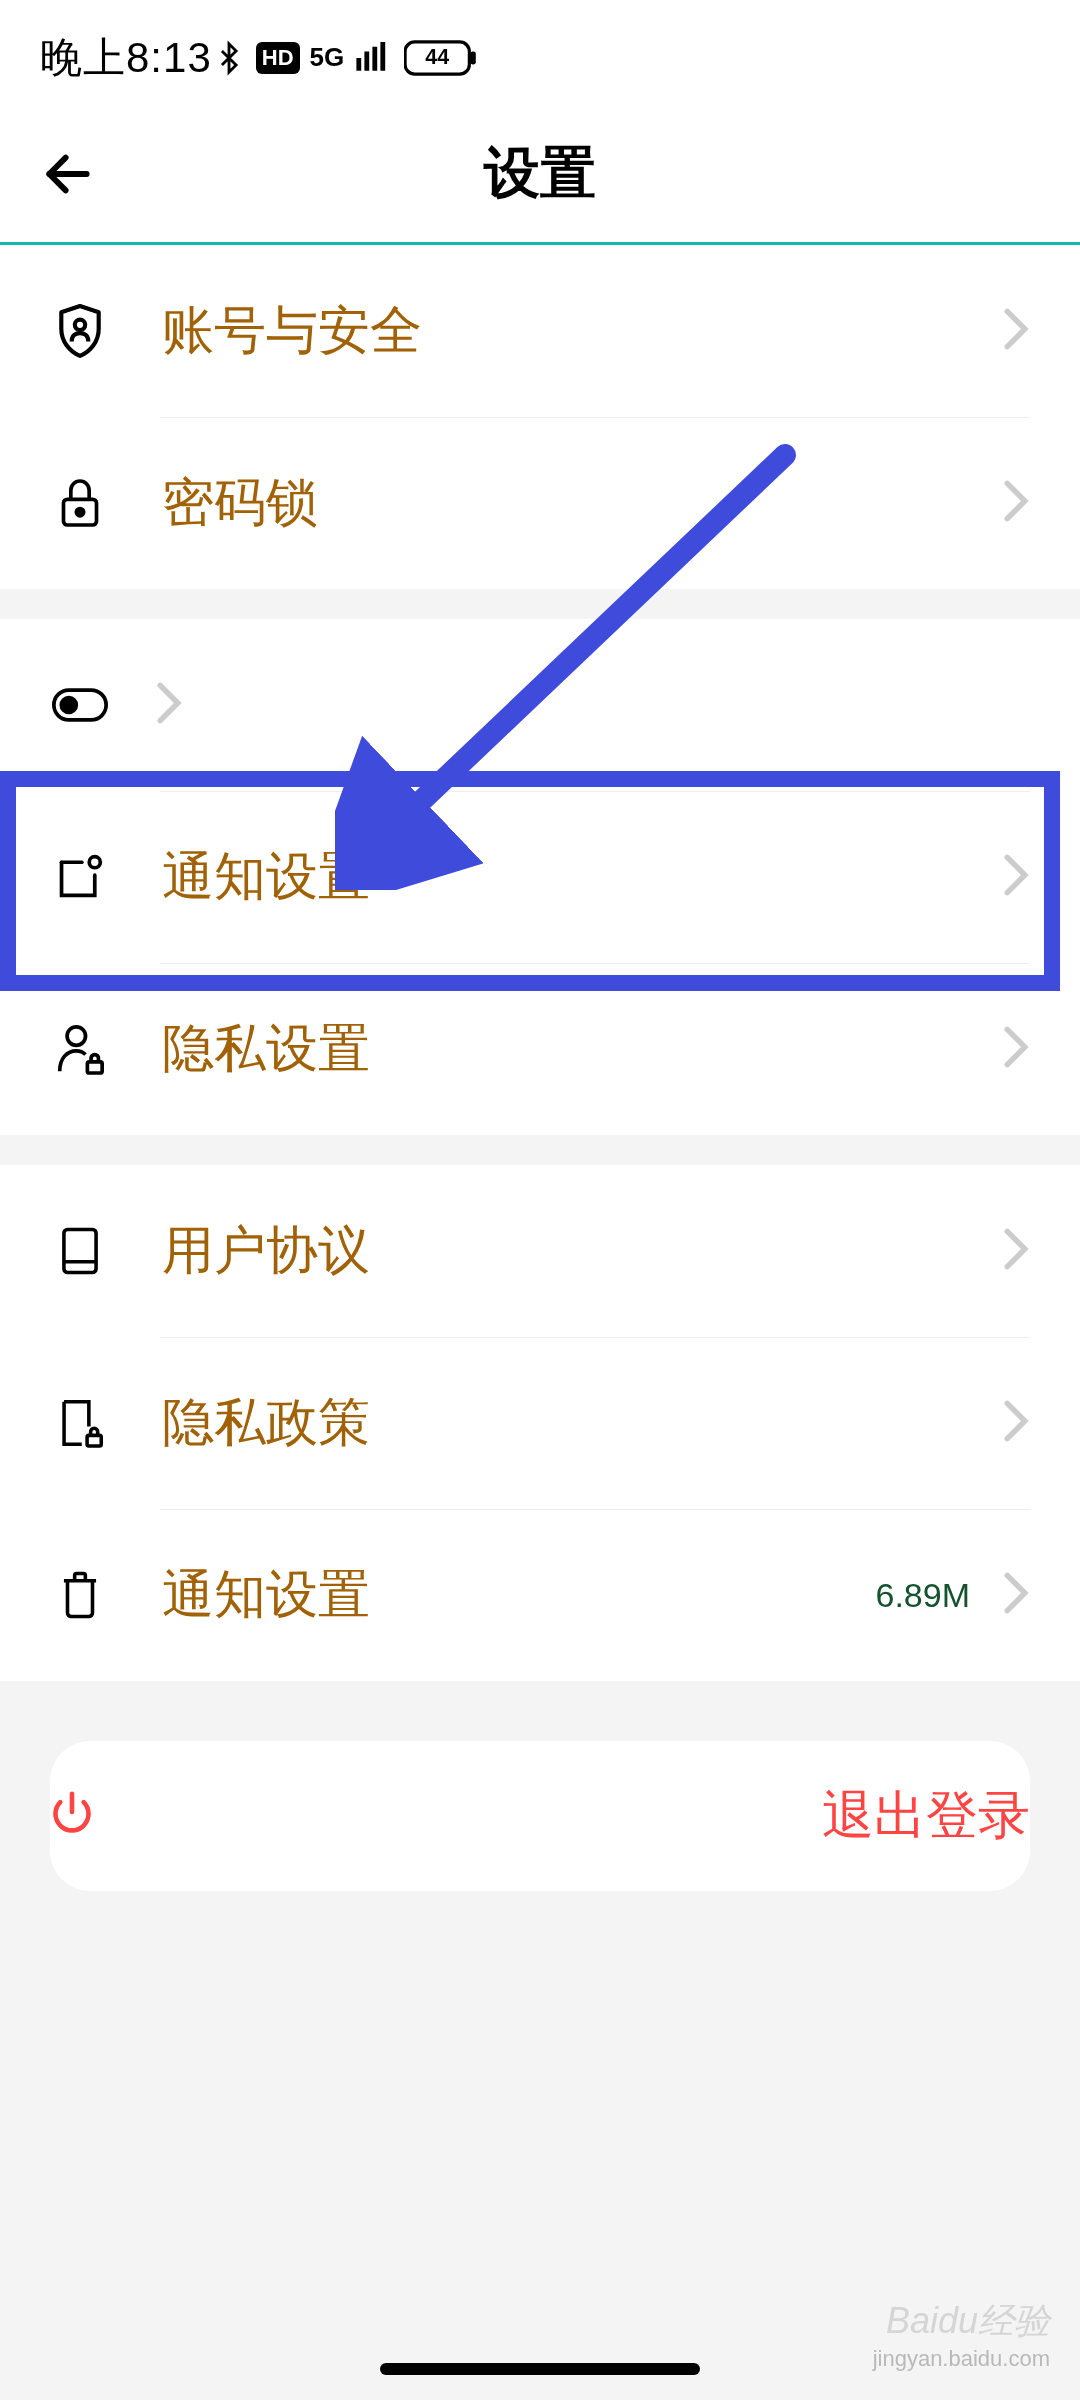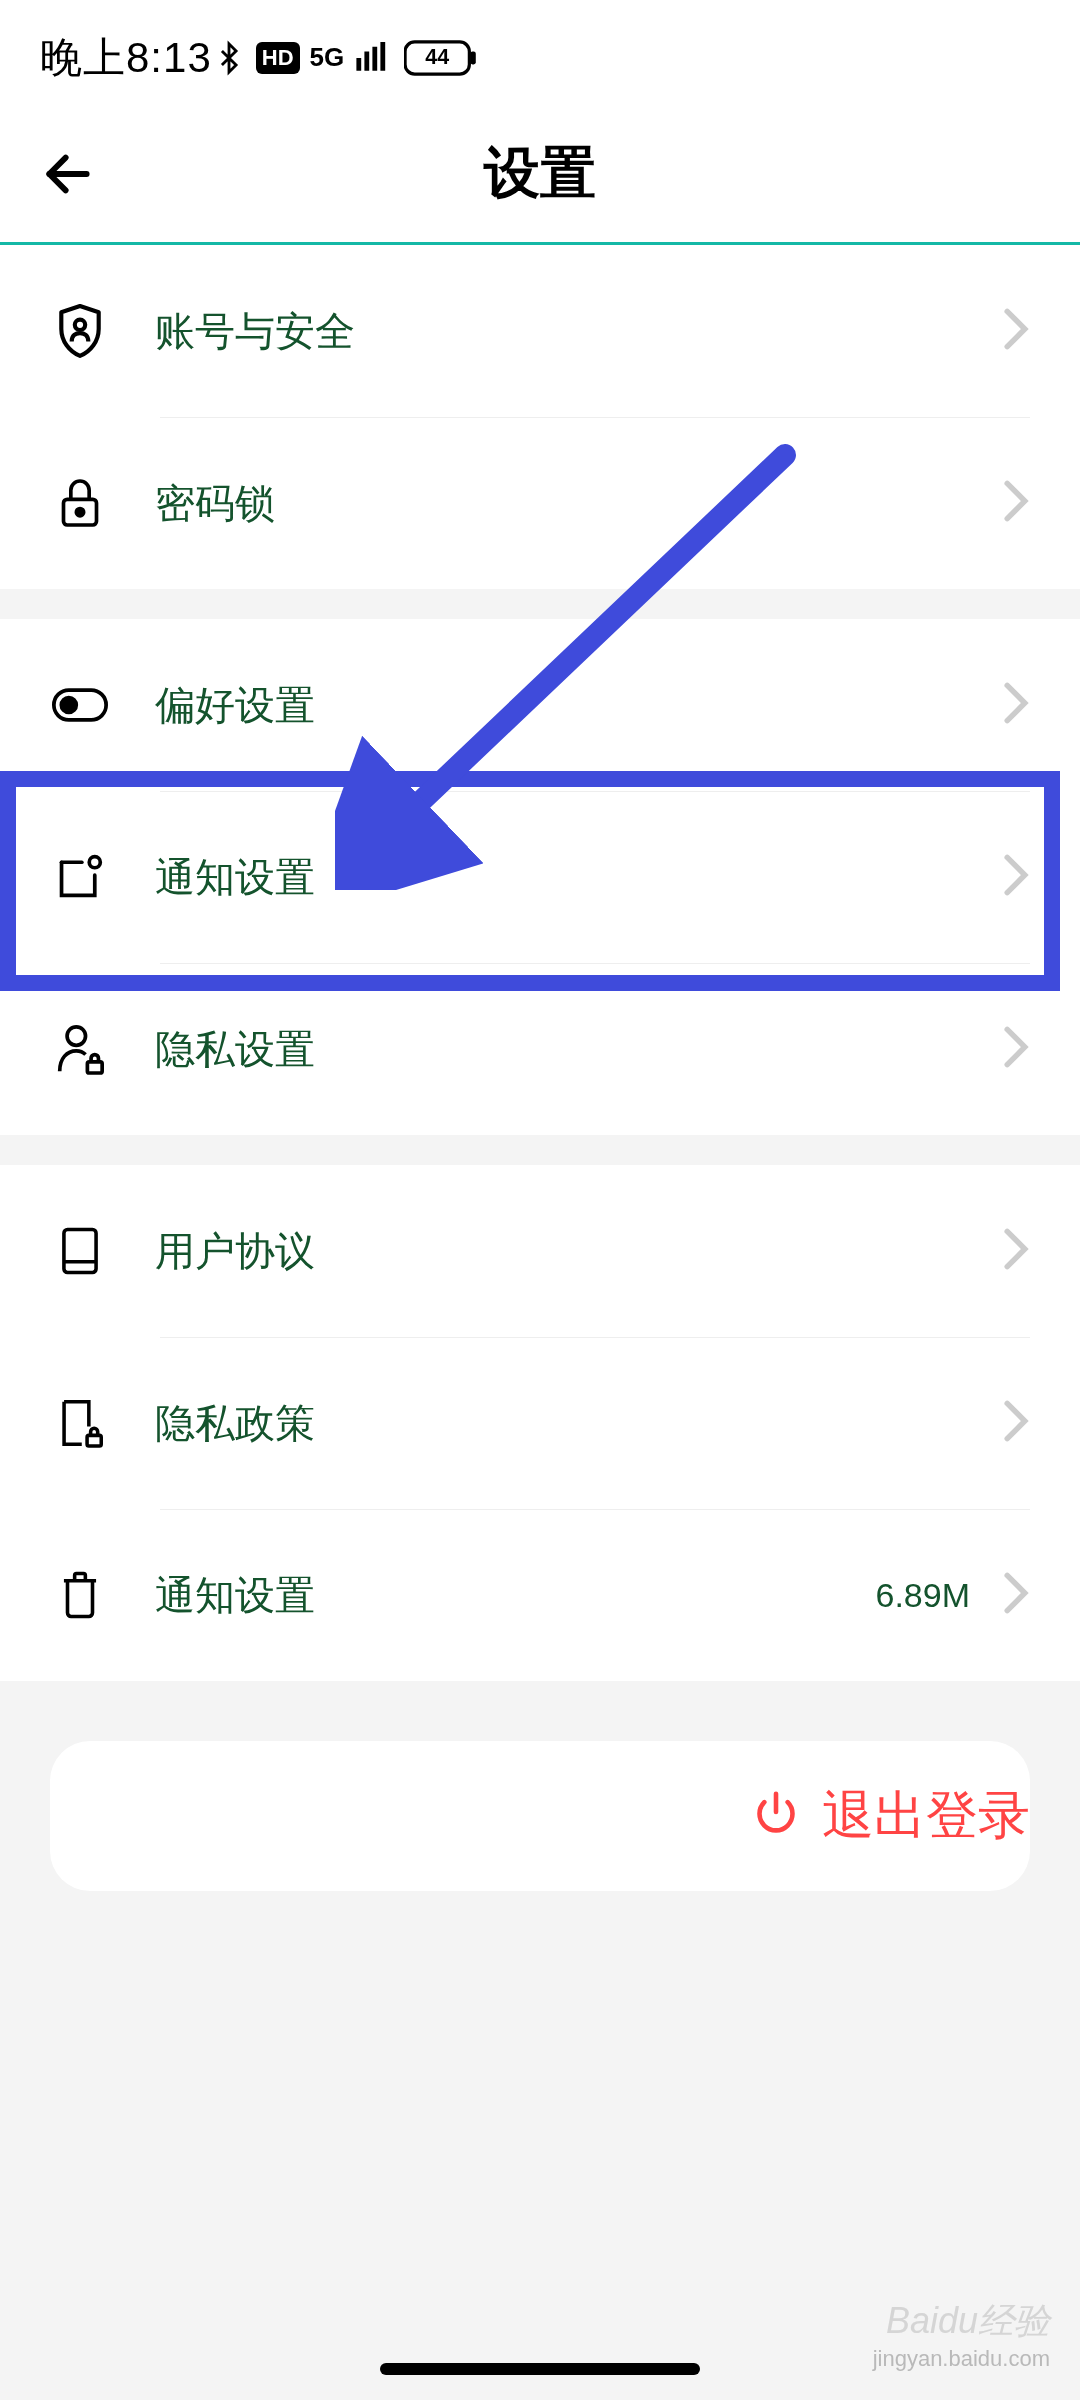--- a/index.html
+++ b/index.html
@@ -90,44 +90,45 @@
     .setting-icon {
       width: 60px;
       height: 60px;
       margin-right: 45px;
       display: flex;
       align-items: center;
       justify-content: center;
     }
     .setting-label {
       flex: 1;
-      font-size: 40px;
+      font-size: 52px;
       font-weight: 500;
-      color: #14532d;
+      color: #a16207;
+      margin-left: 7px;
     }
     .setting-value {
       font-size: 34px;
       color: #14532d;
       margin-right: 32px;
     }
     .chevron-right {
       color: #ccc;
     }
     
     .logout-container {
       padding: 60px 50px;
     }
     .logout-btn {
       width: 100%;
       height: 150px;
       background: #fff;
       border-radius: 40px;
       display: flex;
       align-items: center;
-      justify-content: flex-end;
+      justify-content: space-between;
       gap: 24px;
       font-size: 52px;
       font-weight: 500;
       color: #ff4444;
       border: none;
     }
     
     .highlight-box {
       position: absolute;
       border: 16px solid #3f4bdb;
@@ -244,21 +245,20 @@
 </div>
 
 <div class="settings-group">
   <div class="setting-item">
     <span class="setting-icon">
       <svg width="56" height="34" viewBox="0 0 30 18" fill="none" stroke="#000" stroke-width="2">
         <rect x="1" y="1" width="28" height="16" rx="8"></rect>
         <circle cx="9" cy="9" r="4" fill="#000"></circle>
       </svg>
     </span>
-    <span class="setting-label">偏好设置</span>
     <span class="chevron-right">
       <svg width="28" height="44" viewBox="0 0 12 20" fill="none" stroke="#ccc" stroke-width="2.5" stroke-linecap="round">
           <polyline points="2 2 10 10 2 18"></polyline>
         </svg>
     </span>
   </div>
   <div class="setting-item">
     <span class="setting-icon">
       <svg width="48" height="48" viewBox="0 0 26 26" fill="none" stroke="#000" stroke-width="2">
         <path d="M3 5 L3 23 L21 23 L21 12" stroke-linecap="round"></path>

